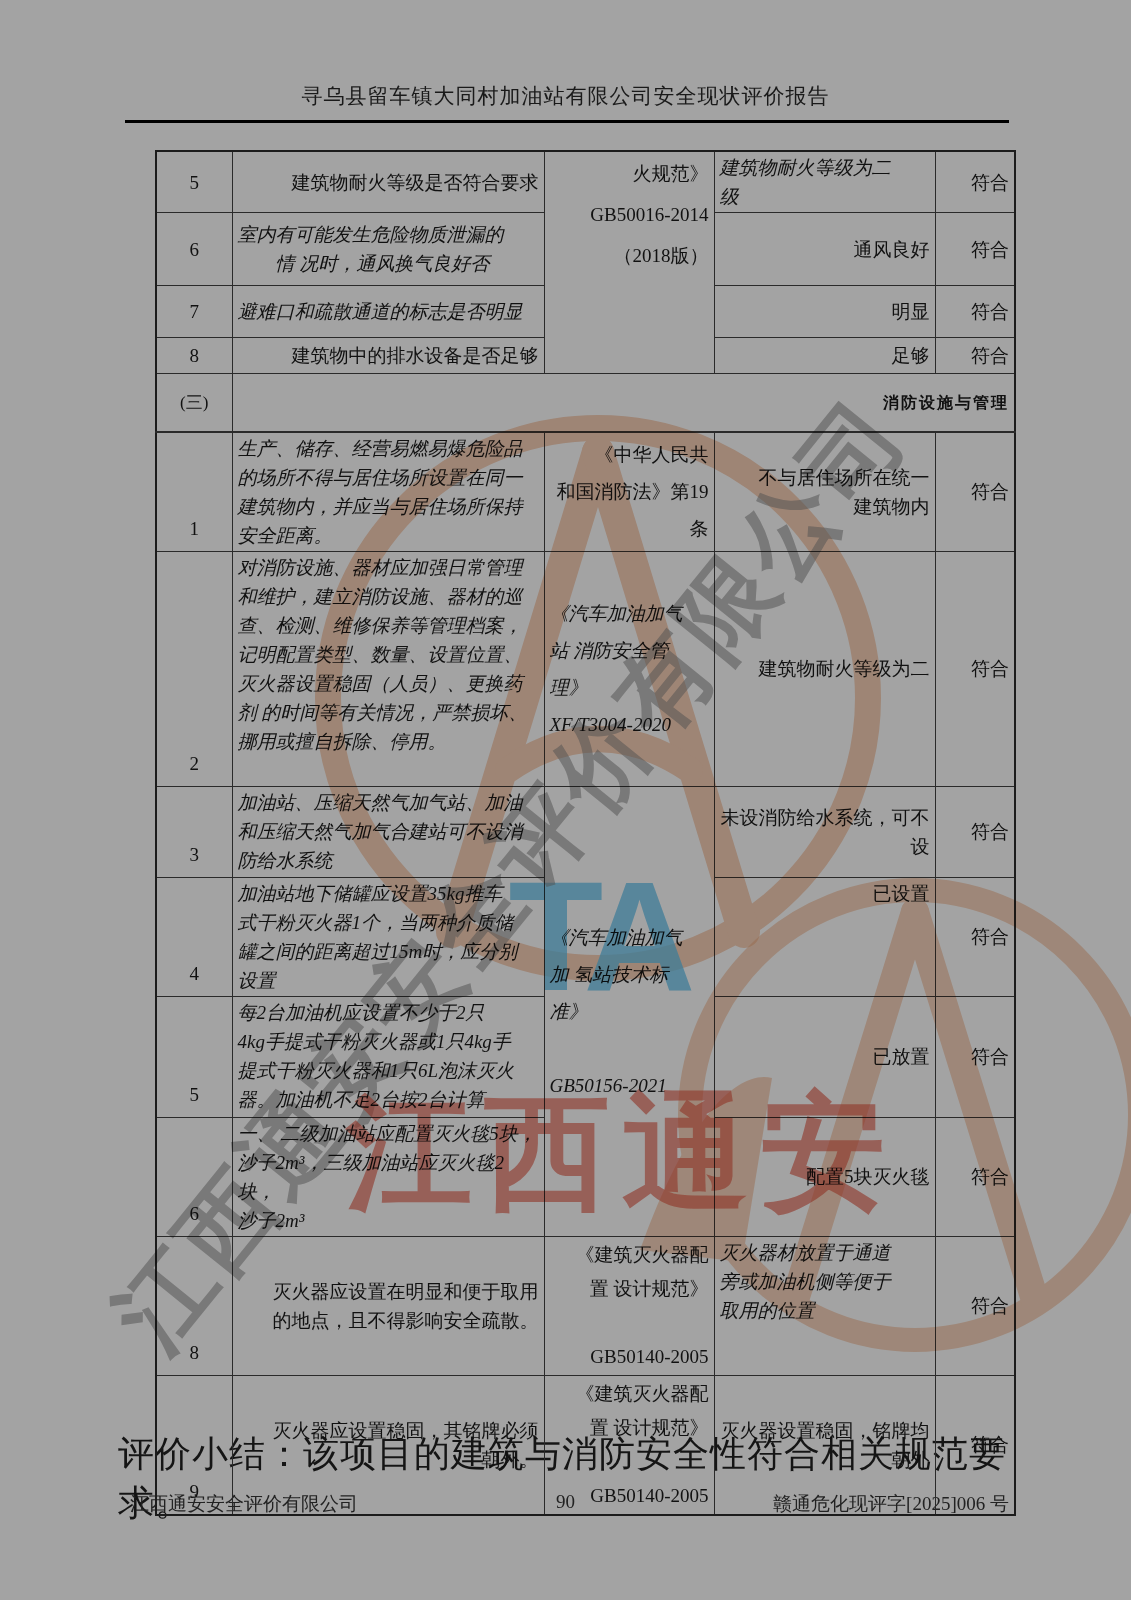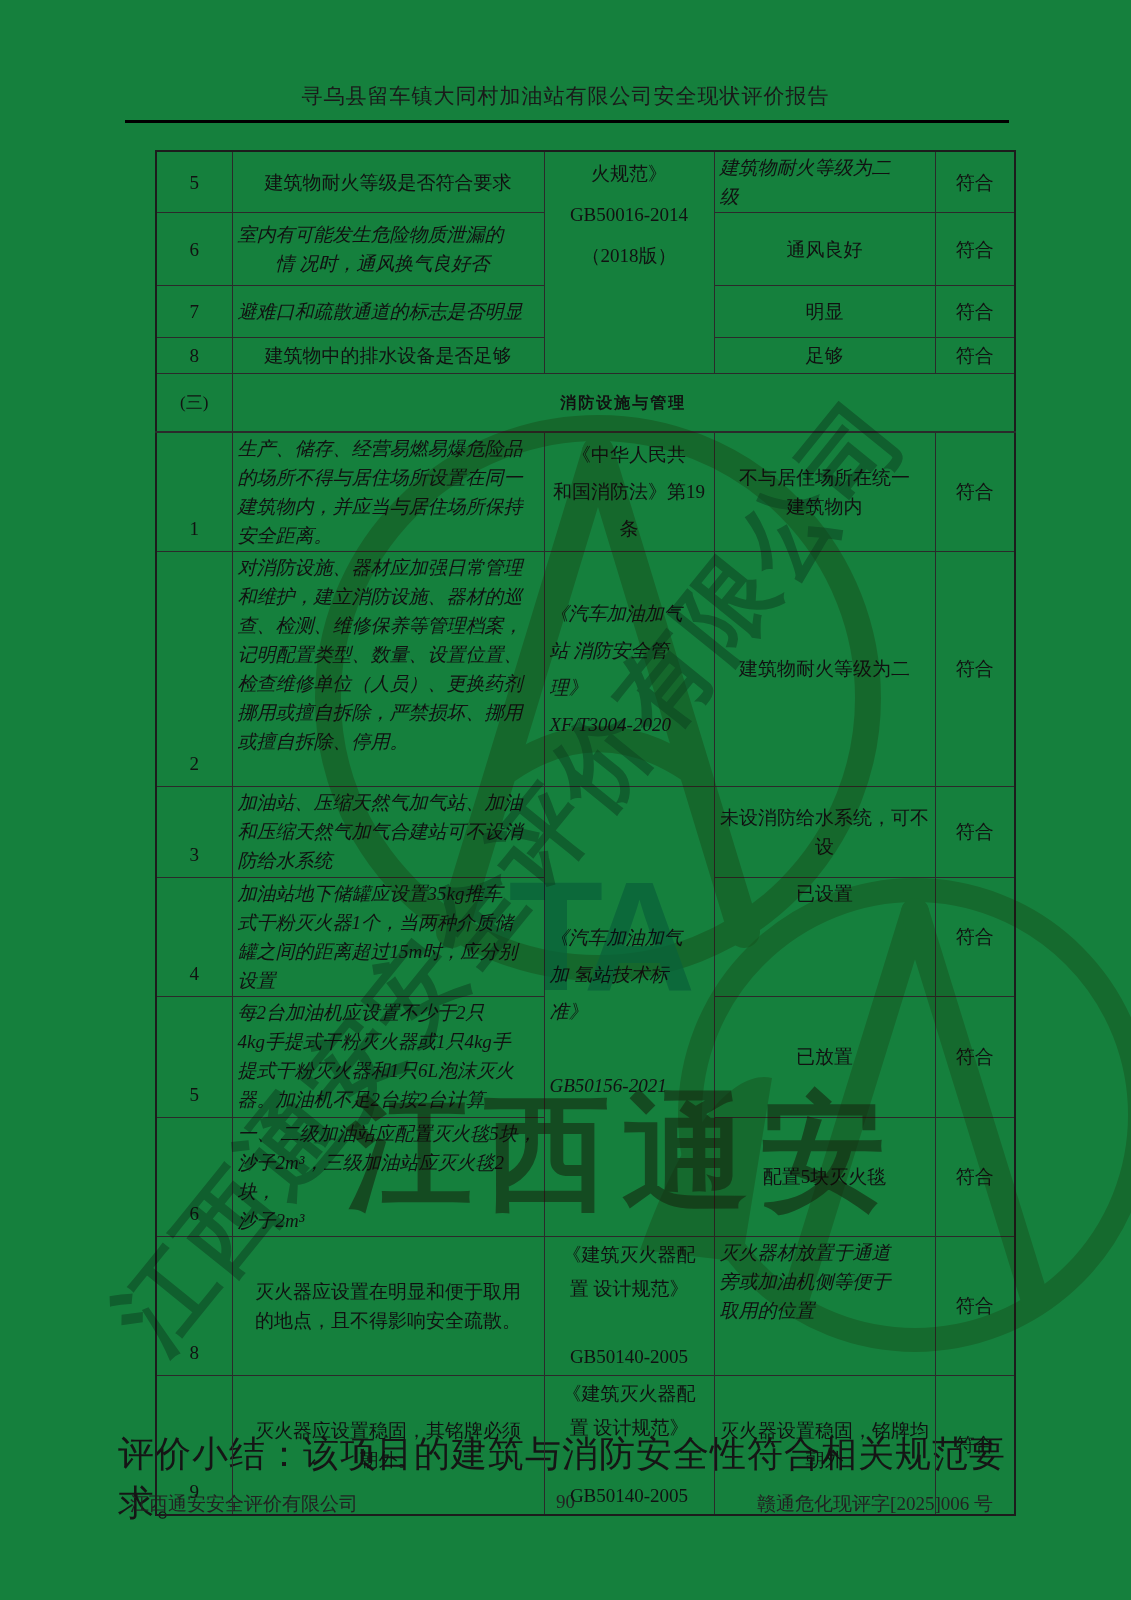--- a/index.html
+++ b/index.html
@@ -1,19 +1,19 @@
 <!DOCTYPE html>
 <html><head>
 <meta charset="utf-8">
 <style>
   html,body{margin:0;padding:0;background:#e8e8e8;}
   .page{
     position:relative;
     width:1131px;height:1600px;
-    background:#15803d;
+    background:#a3a3a3;
     margin:0 auto;
     overflow:hidden;
     font-family:"Liberation Serif","DejaVu Serif",serif;
     color:#141414;
   }
   
   .doc-header{
     position:absolute;top:82px;left:0;width:100%;
     text-align:center;font-size:21px;letter-spacing:1px;color:#1a1a1a;
   }
@@ -31,40 +31,40 @@
   }
   table.compliance{border:2px solid #1c1c1c;}
   table.compliance td{
     border:1px solid #2a2a2a;
     padding:1px 5px;
     vertical-align:top;
     overflow:hidden;
   }
   td.no-top{border-top-style:hidden;margin-top:43px;}
   tr.section-row td{border-bottom-width:2px;font-weight:bold;}
-  .c{text-align:center;}
+  .c{text-align:right;}
   .l{text-align:left;font-style:italic;}
   .vm{vertical-align:middle !important;}
   .vb{vertical-align:bottom !important;}
   .pre{white-space:pre-line;}
   td.seq{text-align:center;}
   td.seq.vb{padding-bottom:8px;}
   td.basis-top{line-height:41px;padding-top:6px;}
   td.basis{line-height:37px;}
   td.pt{padding-top:12px;}
   tr.section-row .section-title{font-size:16px;letter-spacing:2px;}
   
   .summary{
     position:absolute;top:1430px;left:118px;width:940px;
     font-size:36px;letter-spacing:1px;color:#151515;
   }
   .footer{position:absolute;top:1491px;left:0;width:100%;font-size:19px;color:#222;}
   .footer .f-left{position:absolute;left:130px;top:0;}
   .footer .f-center{position:absolute;left:0;top:0;width:100%;text-align:center;}
-  .footer .f-right{position:absolute;right:138px;top:0;}
+  .footer .f-right{position:absolute;right:122px;top:0;}
   
   .watermark{
     position:absolute;inset:0;z-index:4;
     pointer-events:none;
     mix-blend-mode:multiply;
   }
   .wm-sans{font-family:"Liberation Sans","DejaVu Sans",sans-serif;}
 </style>
 </head>
 <body>
@@ -125,21 +125,21 @@
         <td class="c vm basis pre">《中华人民共
 和国消防法》第19
 条</td>
         <td class="c vm pre">不与居住场所在统一
 建筑物内</td>
         <td class="c vm">符合</td>
       </tr>
 
       <tr style="height:235px">
         <td class="seq vb">2</td>
-        <td class="l pre">对消防设施、器材应加强日常管理 和维护，建立消防设施、器材的巡 查、检测、维修保养等管理档案， 记明配置类型、数量、设置位置、 检查维修单位（人员）、更换药剂 挪用或擅自拆除，严禁损坏、挪用或擅自拆除、停用。</td>
+        <td class="l pre">对消防设施、器材应加强日常管理 和维护，建立消防设施、器材的巡 查、检测、维修保养等管理档案， 记明配置类型、数量、设置位置、 灭火器设置稳固（人员）、更换药剂 的时间等有关情况，严禁损坏、挪用或擅自拆除、停用。</td>
         <td class="l vm basis pre">《汽车加油加气
 站 消防安全管
 理》
 XF/T3004-2020</td>
         <td class="c vm pre">建筑物耐火等级为二</td>
         <td class="c vm">符合</td>
       </tr>
 
       <tr style="height:91px">
         <td class="seq vb">3</td>

